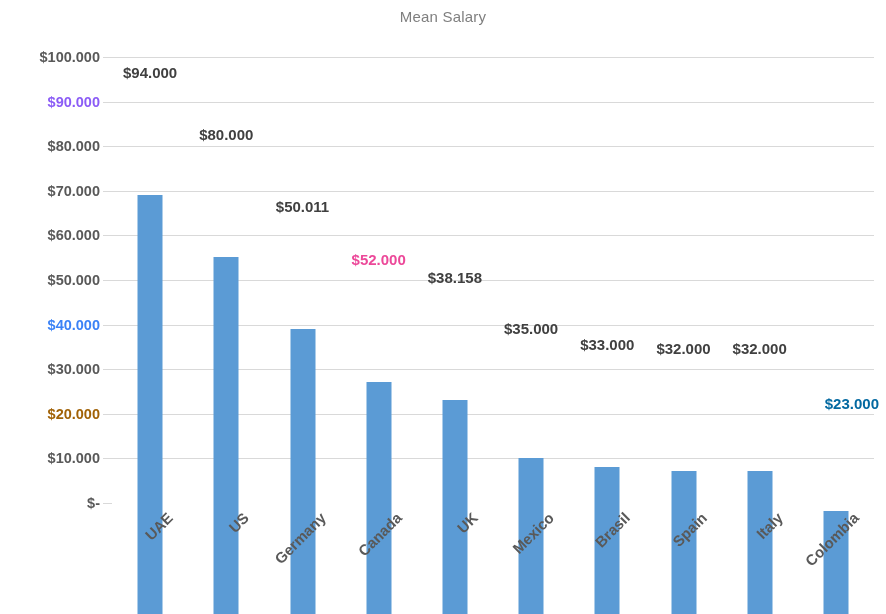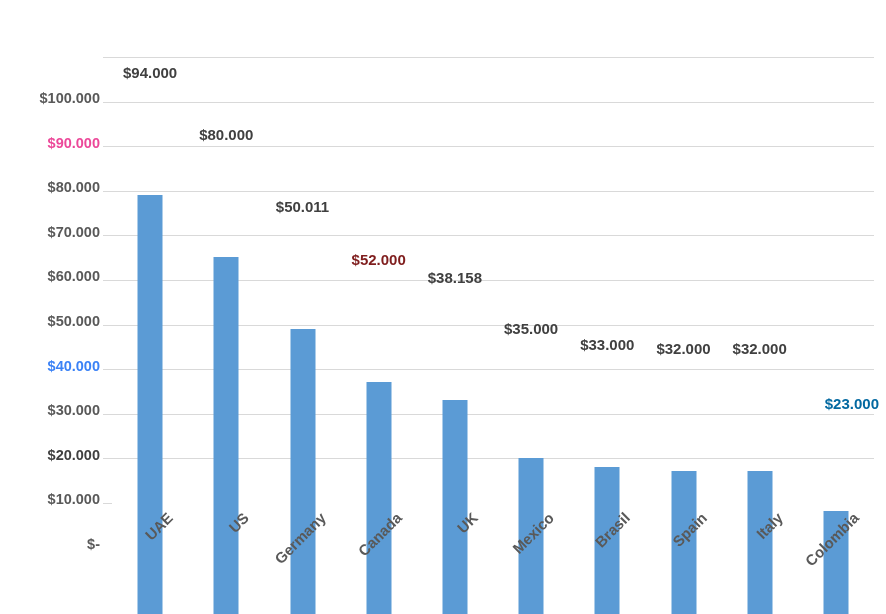--- a/index.html
+++ b/index.html
@@ -52,21 +52,20 @@
     height: 1px;
     background: #bfbfbf;
   }
 
   
   #y-axis-labels {
     position: absolute;
     left: 0; top: 57px;
     width: 100px;
     height: 446px;
-    margin-top: 41px;
   }
   .y-tick-label {
     position: absolute;
     right: 0;
     width: 100px;
     text-align: right;
     transform: translateY(-50%);
     font-size: 14.5px;
     font-weight: bold;
     color: #595959;
@@ -117,31 +116,32 @@
     white-space: nowrap;
     transform-origin: right top;
     transform: translateX(-100%) rotate(-45deg);
   }
 </style>
 </head>
 <body>
 
 <div id="chart-root">
 
+  <div id="chart-title">Mean Salary</div>
 
   <div id="y-axis-labels">
       <div class="y-tick-label" style="top: 0px; color: rgb(89, 89, 89);">$100.000</div>
-      <div class="y-tick-label" style="top: 44.6px; color: #ec4899;">$90.000</div>
+      <div class="y-tick-label" style="top: 44.6px; color: #8b5cf6;">$90.000</div>
       <div class="y-tick-label" style="top: 89.2px; color: rgb(89, 89, 89);">$80.000</div>
       <div class="y-tick-label" style="top: 133.8px; color: rgb(89, 89, 89);">$70.000</div>
       <div class="y-tick-label" style="top: 178.4px; color: rgb(89, 89, 89);">$60.000</div>
       <div class="y-tick-label" style="top: 223px; color: rgb(89, 89, 89);">$50.000</div>
       <div class="y-tick-label" style="top: 267.6px; color: #3b82f6;">$40.000</div>
       <div class="y-tick-label" style="top: 312.2px; color: rgb(89, 89, 89);">$30.000</div>
-      <div class="y-tick-label" style="top: 356.8px; color: #404040;">$20.000</div>
+      <div class="y-tick-label" style="top: 356.8px; color: #a16207;">$20.000</div>
       <div class="y-tick-label" style="top: 401.4px; color: rgb(89, 89, 89);">$10.000</div>
       <div class="y-tick-label" style="top: 446px; color: rgb(89, 89, 89);">$-</div>
     </div>
 
   <div id="plot-area">
     <div id="axis-line"></div>
   <div class="gridline" style="top: 0px; background: rgb(217, 217, 217);"></div>
       <div class="gridline" style="top: 44.6px; background: rgb(217, 217, 217);"></div>
       <div class="gridline" style="top: 89.2px; background: rgb(217, 217, 217);"></div>
       <div class="gridline" style="top: 133.8px; background: rgb(217, 217, 217);"></div>
@@ -151,21 +151,21 @@
       <div class="gridline" style="top: 312.2px; background: rgb(217, 217, 217);"></div>
       <div class="gridline" style="top: 356.8px; background: rgb(217, 217, 217);"></div>
       <div class="gridline" style="top: 401.4px; background: rgb(217, 217, 217);"></div>
       <div class="bar" style="left: 38.1px; height: 419.24px; background: rgb(91, 155, 213);"></div>
       <div class="data-label" style="left: 38.1px; top: 26.76px; color: rgb(64, 64, 64);">$94.000</div>
       <div class="bar" style="left: 114.3px; height: 356.8px; background: rgb(91, 155, 213);"></div>
       <div class="data-label" style="left: 114.3px; top: 89.2px; color: rgb(64, 64, 64);">$80.000</div>
       <div class="bar" style="left: 190.5px; height: 285.44px; background: rgb(91, 155, 213);"></div>
       <div class="data-label" style="left: 190.5px; top: 160.56px; color: rgb(64, 64, 64);">$50.011</div>
       <div class="bar" style="left: 266.7px; height: 231.92px; background: rgb(91, 155, 213);"></div>
-      <div class="data-label" style="left: 266.7px; top: 214.08px; color: #7f1d1d;">$52.000</div>
+      <div class="data-label" style="left: 266.7px; top: 214.08px; color: #ec4899;">$52.000</div>
       <div class="bar" style="left: 342.9px; height: 214.08px; background: rgb(91, 155, 213);"></div>
       <div class="data-label" style="left: 342.9px; top: 231.92px; color: rgb(64, 64, 64);">$38.158</div>
       <div class="bar" style="left: 419.1px; height: 156.1px; background: rgb(91, 155, 213);"></div>
       <div class="data-label" style="left: 419.1px; top: 283px; color: rgb(64, 64, 64);">$35.000</div>
       <div class="bar" style="left: 495.3px; height: 147.18px; background: rgb(91, 155, 213);"></div>
       <div class="data-label" style="left: 495.3px; top: 298.82px; color: rgb(64, 64, 64);">$33.000</div>
       <div class="bar" style="left: 571.5px; height: 142.72px; background: rgb(91, 155, 213);"></div>
       <div class="data-label" style="left: 571.5px; top: 303.28px; color: rgb(64, 64, 64);">$32.000</div>
       <div class="bar" style="left: 647.7px; height: 142.72px; background: rgb(91, 155, 213);"></div>
       <div class="data-label" style="left: 647.7px; top: 303.28px; color: rgb(64, 64, 64);">$32.000</div>

